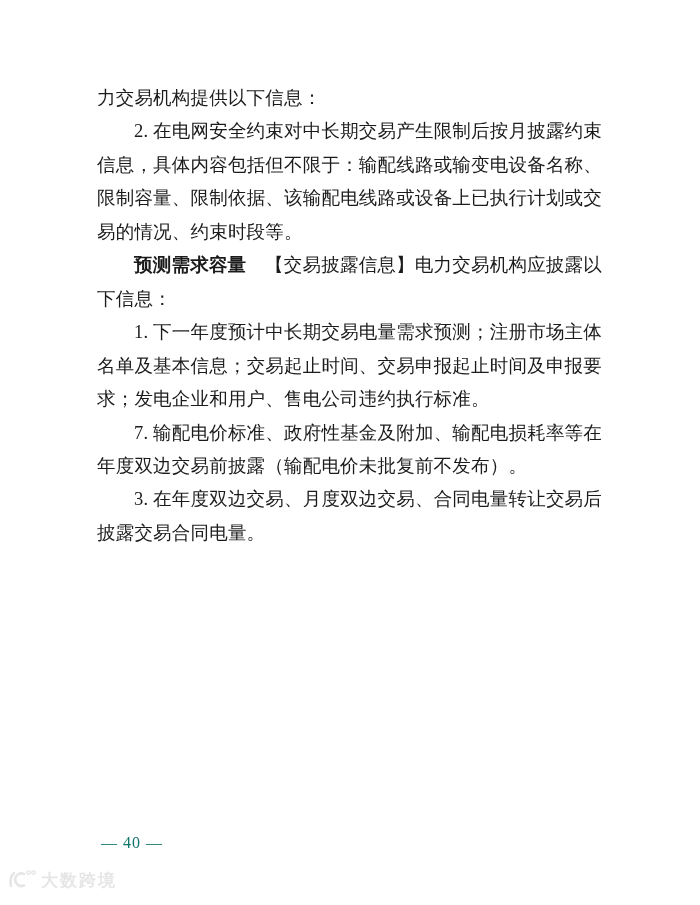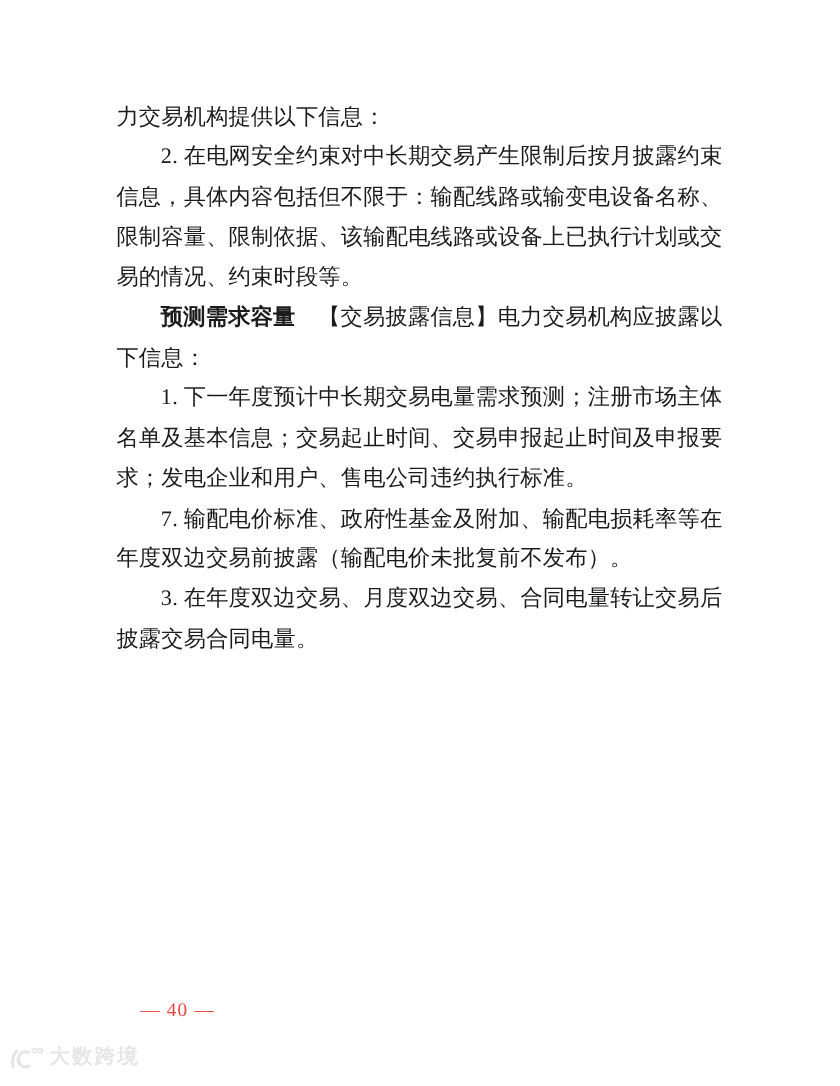--- a/index.html
+++ b/index.html
@@ -32,33 +32,33 @@
     padding: 0;
   }
   .doc-body p.indent {
     text-indent: 37px;
   }
   .doc-body b.article-no {
     font-weight: 700;
   }
   .page-footer {
     position: absolute;
-    left: 117px;
+    left: 101px;
     top: 834px;
     font-size: 16px;
     letter-spacing: 1px;
-    color: #ef4444;
+    color: #0f766e;
     font-family: "Liberation Serif", "DejaVu Serif", serif;
   }
   .watermark {
     position: absolute;
     left: 7px;
     top: 869px;
     display: flex;
-    align-items: flex-end;
+    align-items: flex-start;
     gap: 3px;
     color: #e6e6e6;
     font-family: "Liberation Sans", "DejaVu Sans", sans-serif;
     font-weight: bold;
     font-size: 17px;
     letter-spacing: 2px;
     user-select: none;
   }
   .wm-logo-svg {
     display: block;

